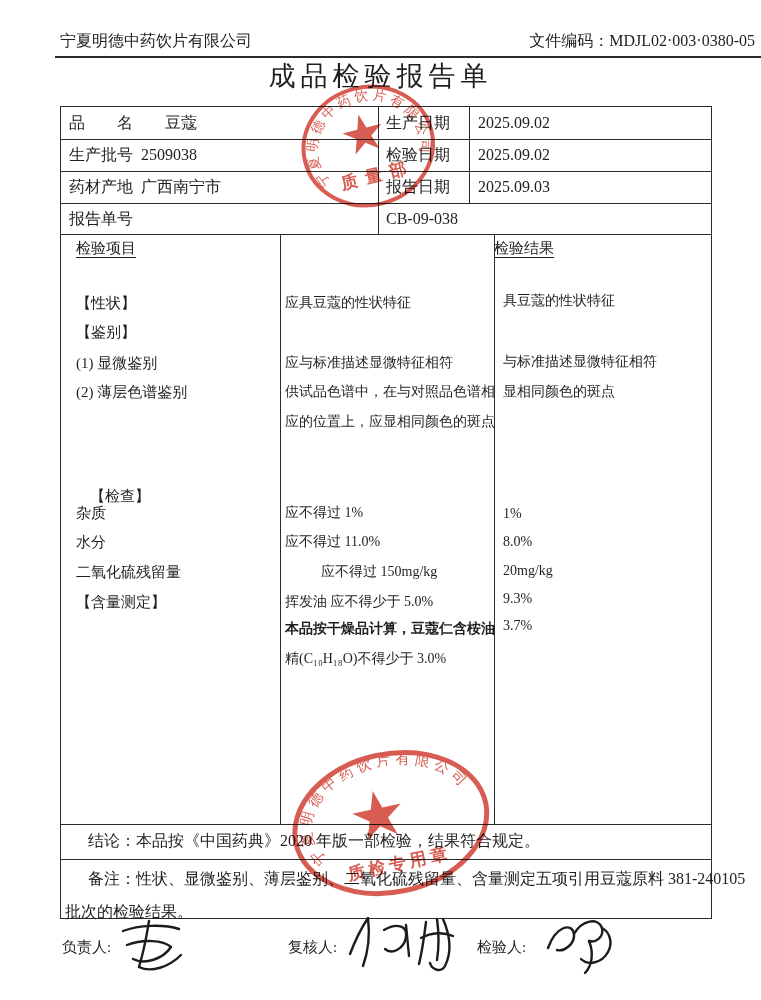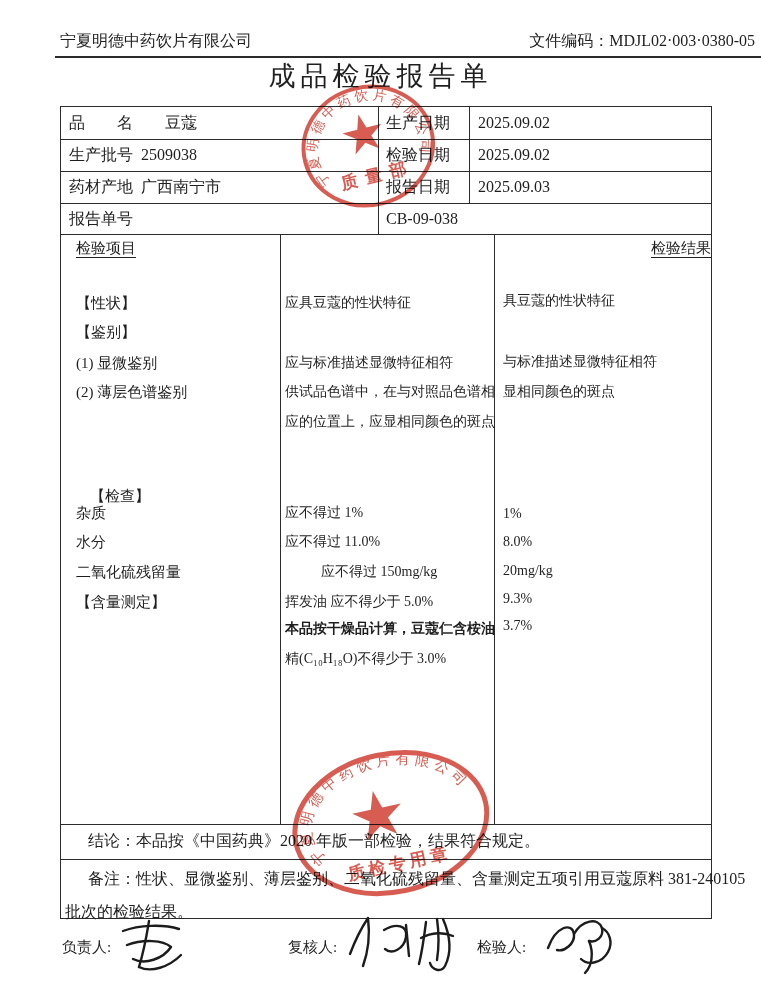--- a/index.html
+++ b/index.html
@@ -56,21 +56,21 @@
     <span class="t fs16" style="left:325px; top:37px;">检验日期</span>
     <span class="t fs16" style="left:417px; top:37px;">2025.09.02</span>
     <span class="t fs16" style="left:8px; top:69px;">药材产地</span>
     <span class="t fs16" style="left:80px; top:69px;">广西南宁市</span>
     <span class="t fs16" style="left:325px; top:69px;">报告日期</span>
     <span class="t fs16" style="left:417px; top:69px;">2025.09.03</span>
     <span class="t fs16" style="left:8px; top:101px;">报告单号</span>
     <span class="t fs16" style="left:325px; top:101px;">CB-09-038</span>
 
     <span class="t underlined" style="left:15px; top:130px;">检验项目</span>
-    <span class="t underlined" style="left:433px; top:130px; width:217px; text-align:right;">检验结果</span>
+    <span class="t underlined" style="left:433px; top:130px; width:217px; text-align:left;">检验结果</span>
 
     <span class="t" style="left:15px; top:185px;text-align:right;">【性状】</span>
     <span class="t" style="left:15px; top:214px;">【鉴别】</span>
     <span class="t" style="left:15px; top:245px;">(1) 显微鉴别</span>
     <span class="t" style="left:15px; top:274px;">(2) 薄层色谱鉴别</span>
     <span class="t" style="left:29px; top:365px;margin-top:13px;">【检查】</span>
     <span class="t" style="left:15px; top:395px;">杂质</span>
     <span class="t" style="left:15px; top:424px;">水分</span>
     <span class="t" style="left:15px; top:454px;">二氧化硫残留量</span>
     <span class="t" style="left:15px; top:484px;">【含量测定】</span>

